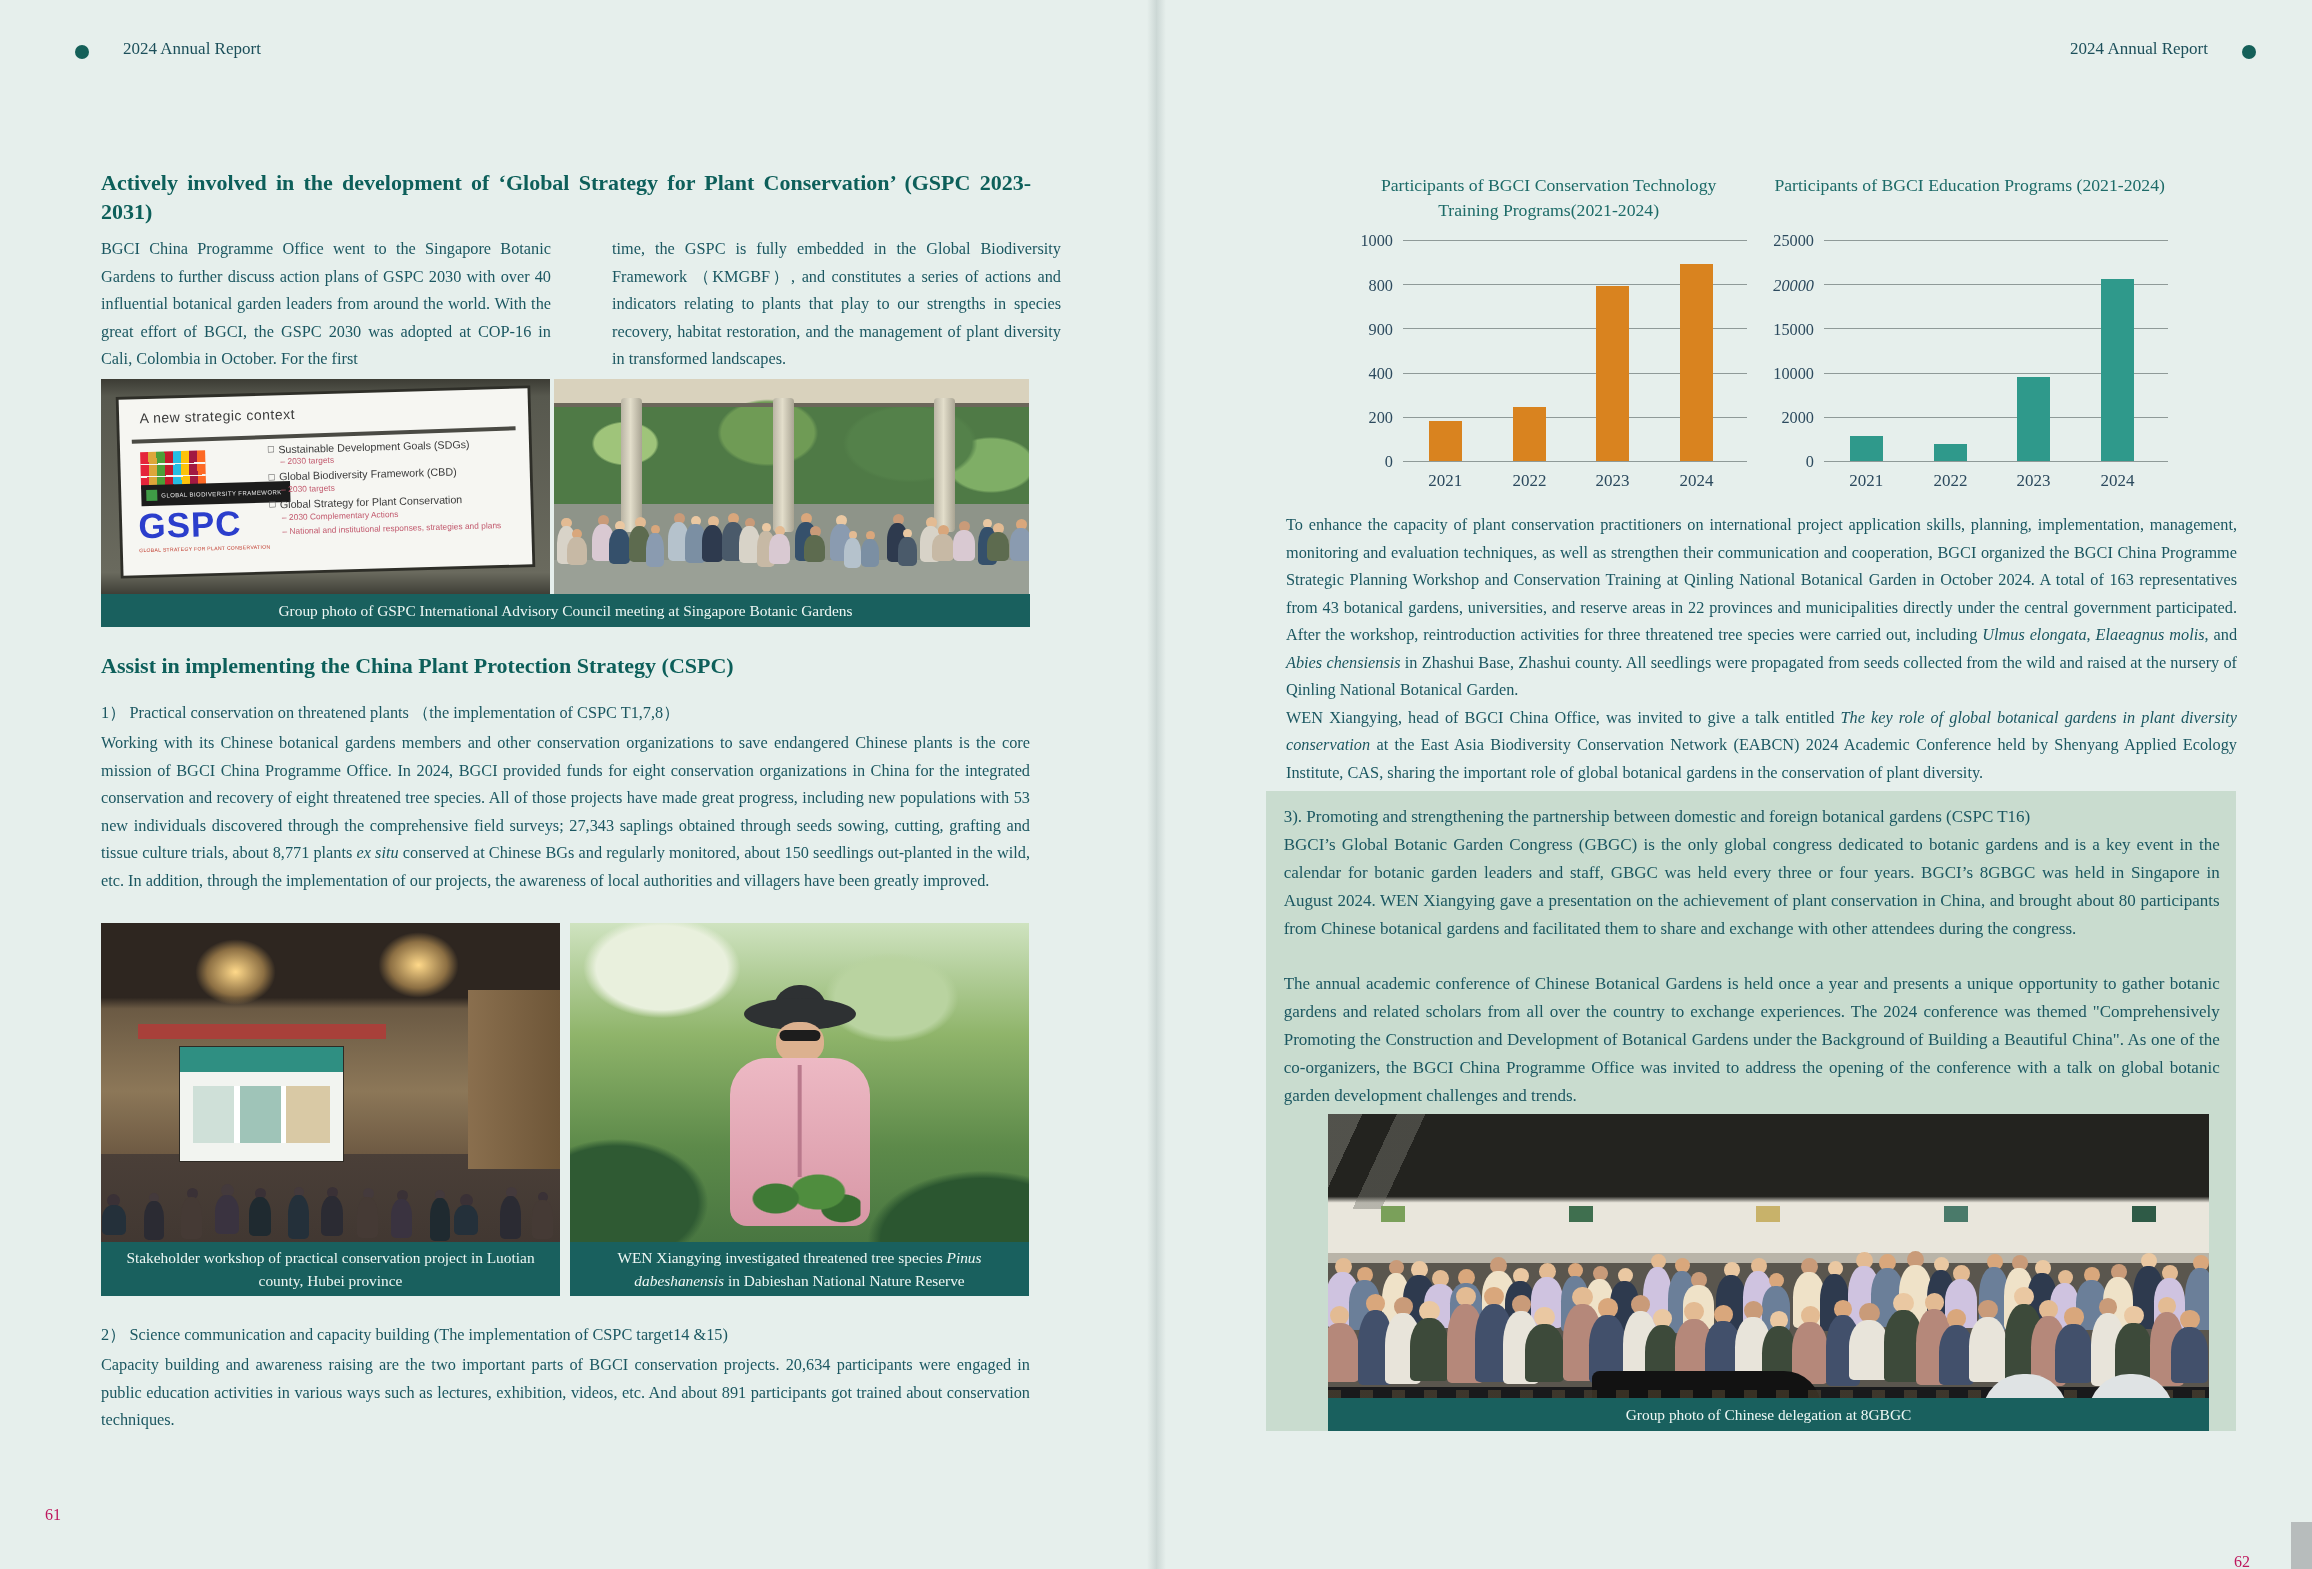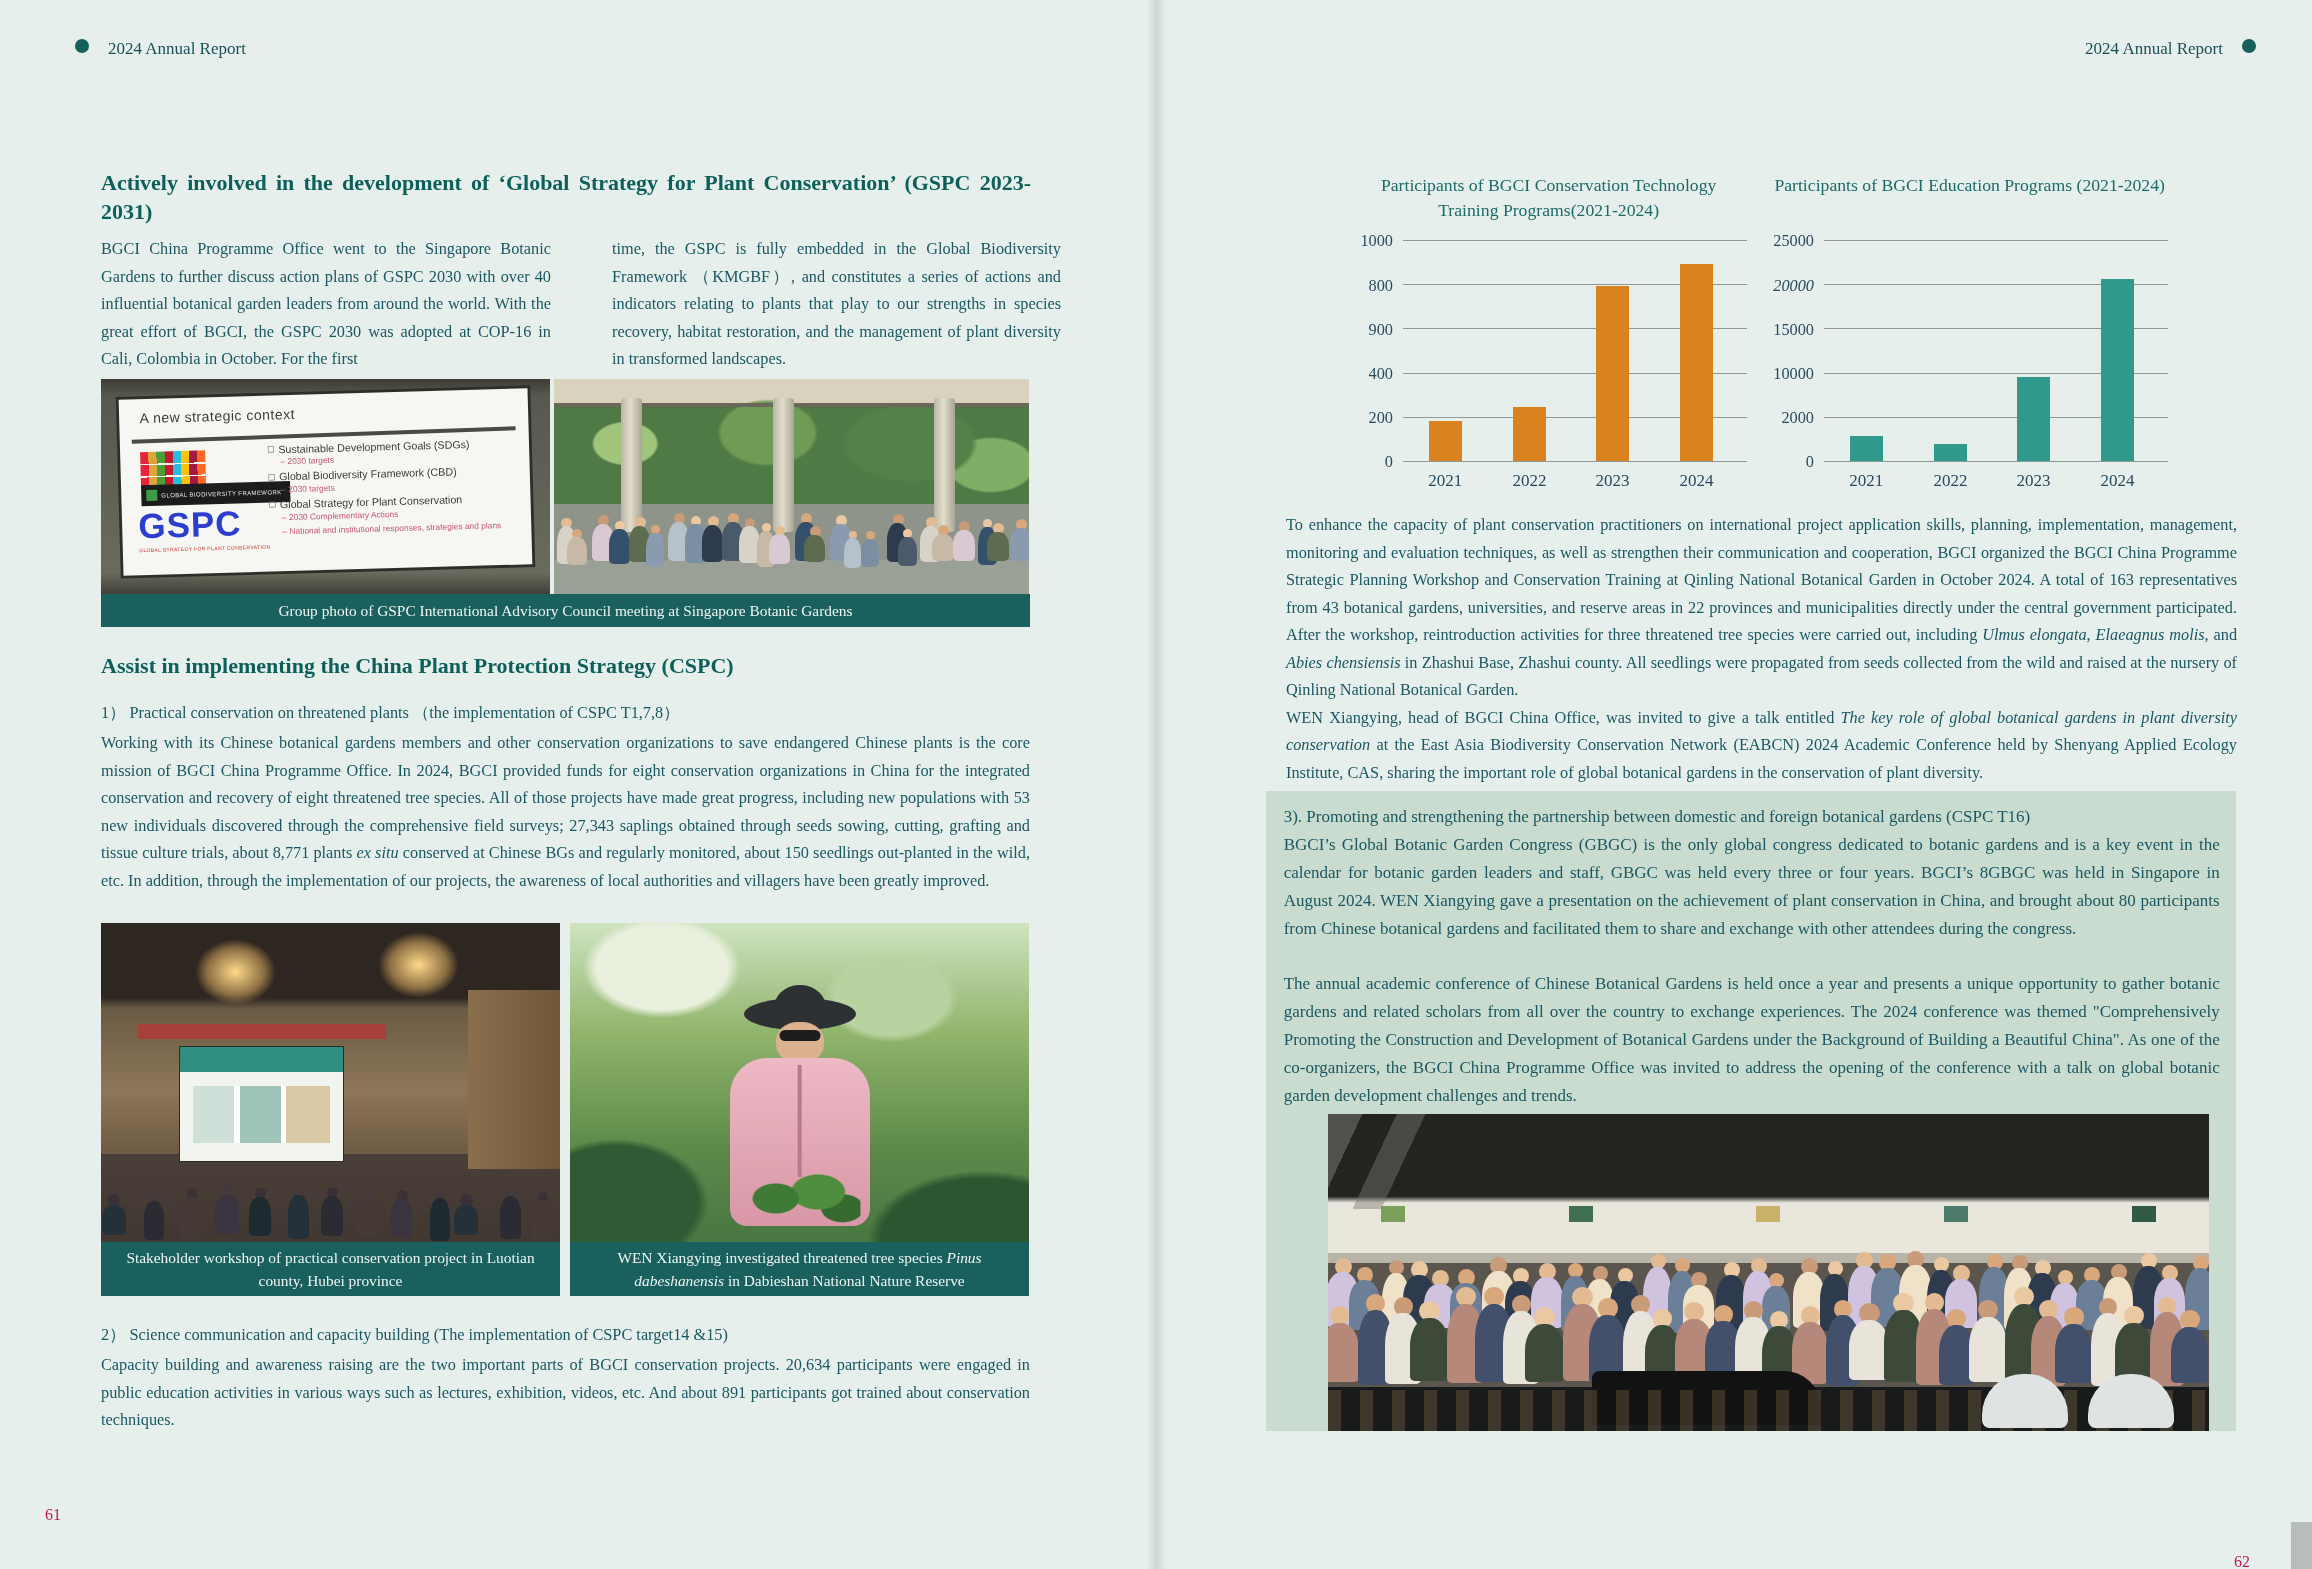--- a/index.html
+++ b/index.html
@@ -5,21 +5,21 @@
   html,body{margin:0;padding:0;background:#cfd8d6;}
   *{box-sizing:border-box;}
   .spread{
     position:relative;width:2313px;height:1570px;overflow:hidden;
     background:#e6efec;
     font-family:"Liberation Serif","DejaVu Serif",serif;
     color:#1b5761;
   }
   .abs{position:absolute;}
   
-  .hdr{position:absolute;top:39px;display:flex;align-items:flex-start;gap:19px;font-size:17px;color:#1c4f5a;}
+  .hdr{position:absolute;top:39px;display:flex;align-items:flex-end;gap:34px;font-size:17px;color:#1c4f5a;}
   .hdr-dot{width:14px;height:14px;border-radius:50%;background:#156059;}
   
   .h1{font-weight:bold;font-size:22px;line-height:29px;color:#0d5f5a;text-align:justify;}
   .body-t{font-size:16.3px;line-height:27.5px;text-align:justify;color:#1b5761;}
   .body-t p{margin:0;}
   .sub-h{font-size:16.3px;color:#1b5761;}
   
   .photo{position:absolute;overflow:hidden;background:#555;}
   .capbar{position:absolute;left:0;right:0;bottom:0;background:#19605e;color:#eef7f4;
           font-size:15.4px;line-height:23px;text-align:center;display:flex;align-items:center;justify-content:center;padding:1.9px 11.2px;}
@@ -707,20 +707,23 @@
             </div>
             <div class="person" style="left: 843px; bottom: calc(15% + 0.9px); width: 37px; height: 73px;">
               <div class="p-head" style="width: 19.6px; height: 19.6px; left: 9.3px; background: rgb(217, 167, 124);"></div>
               <div class="p-body" style="top: 17px; background: rgb(66, 80, 107);"></div>
             </div>
           </div>
         <div class="cong-drape"></div>
         <div class="cong-floor-dots"></div>
         <div class="chairback" style="right:4%;"></div>
         <div class="chairback" style="right:16%;"></div>
+        <div class="capbar" style="height:33px;">
+          <span>Group photo of Chinese delegation at 8GBGC</span>
+        </div>
       </div>
     </div>
 
     <div class="pagenum" style="left:2234px;top:1508px;margin-top:45px;">62</div>
   </div>
 
   <div class="seam"></div>
   <div class="gray-corner"></div>
 </div>
 

